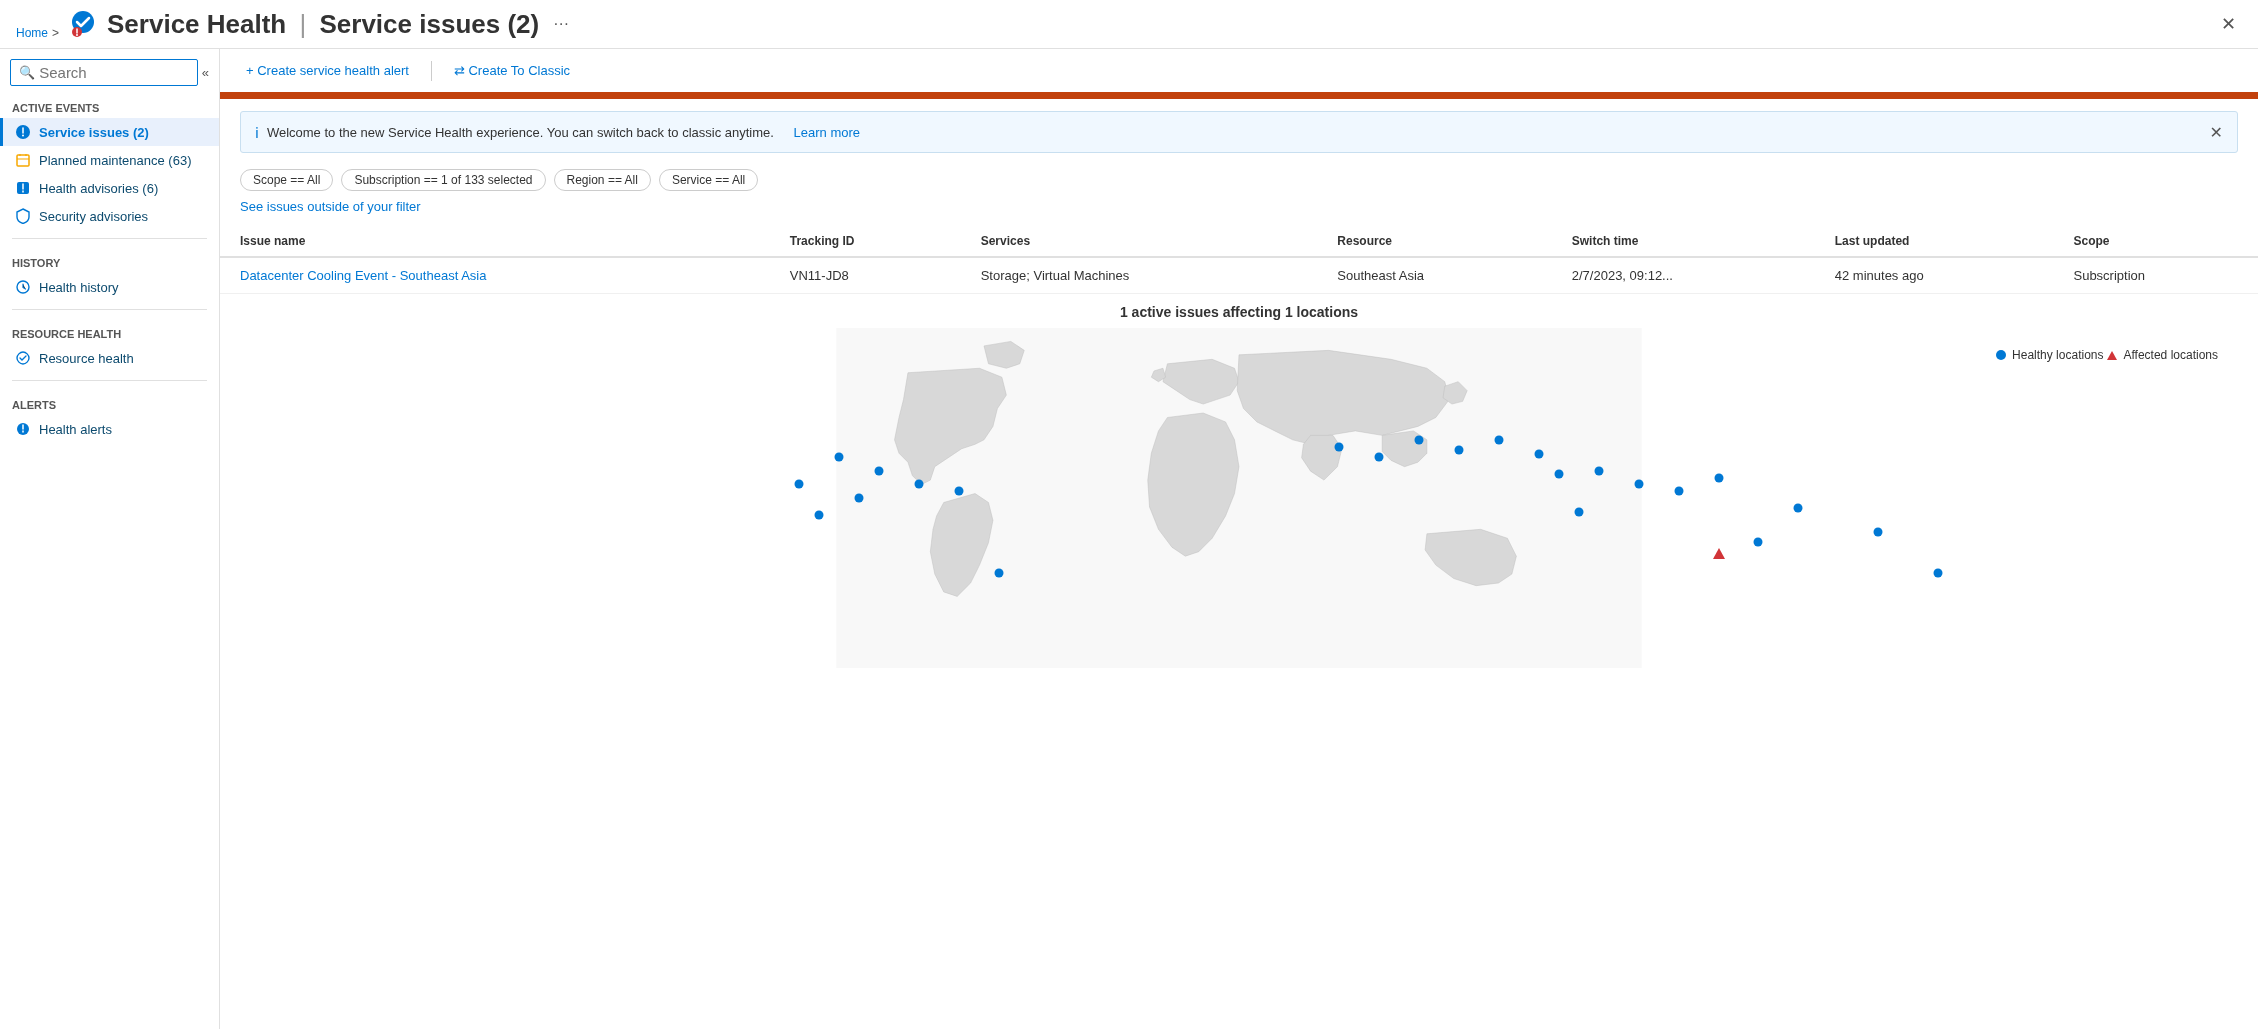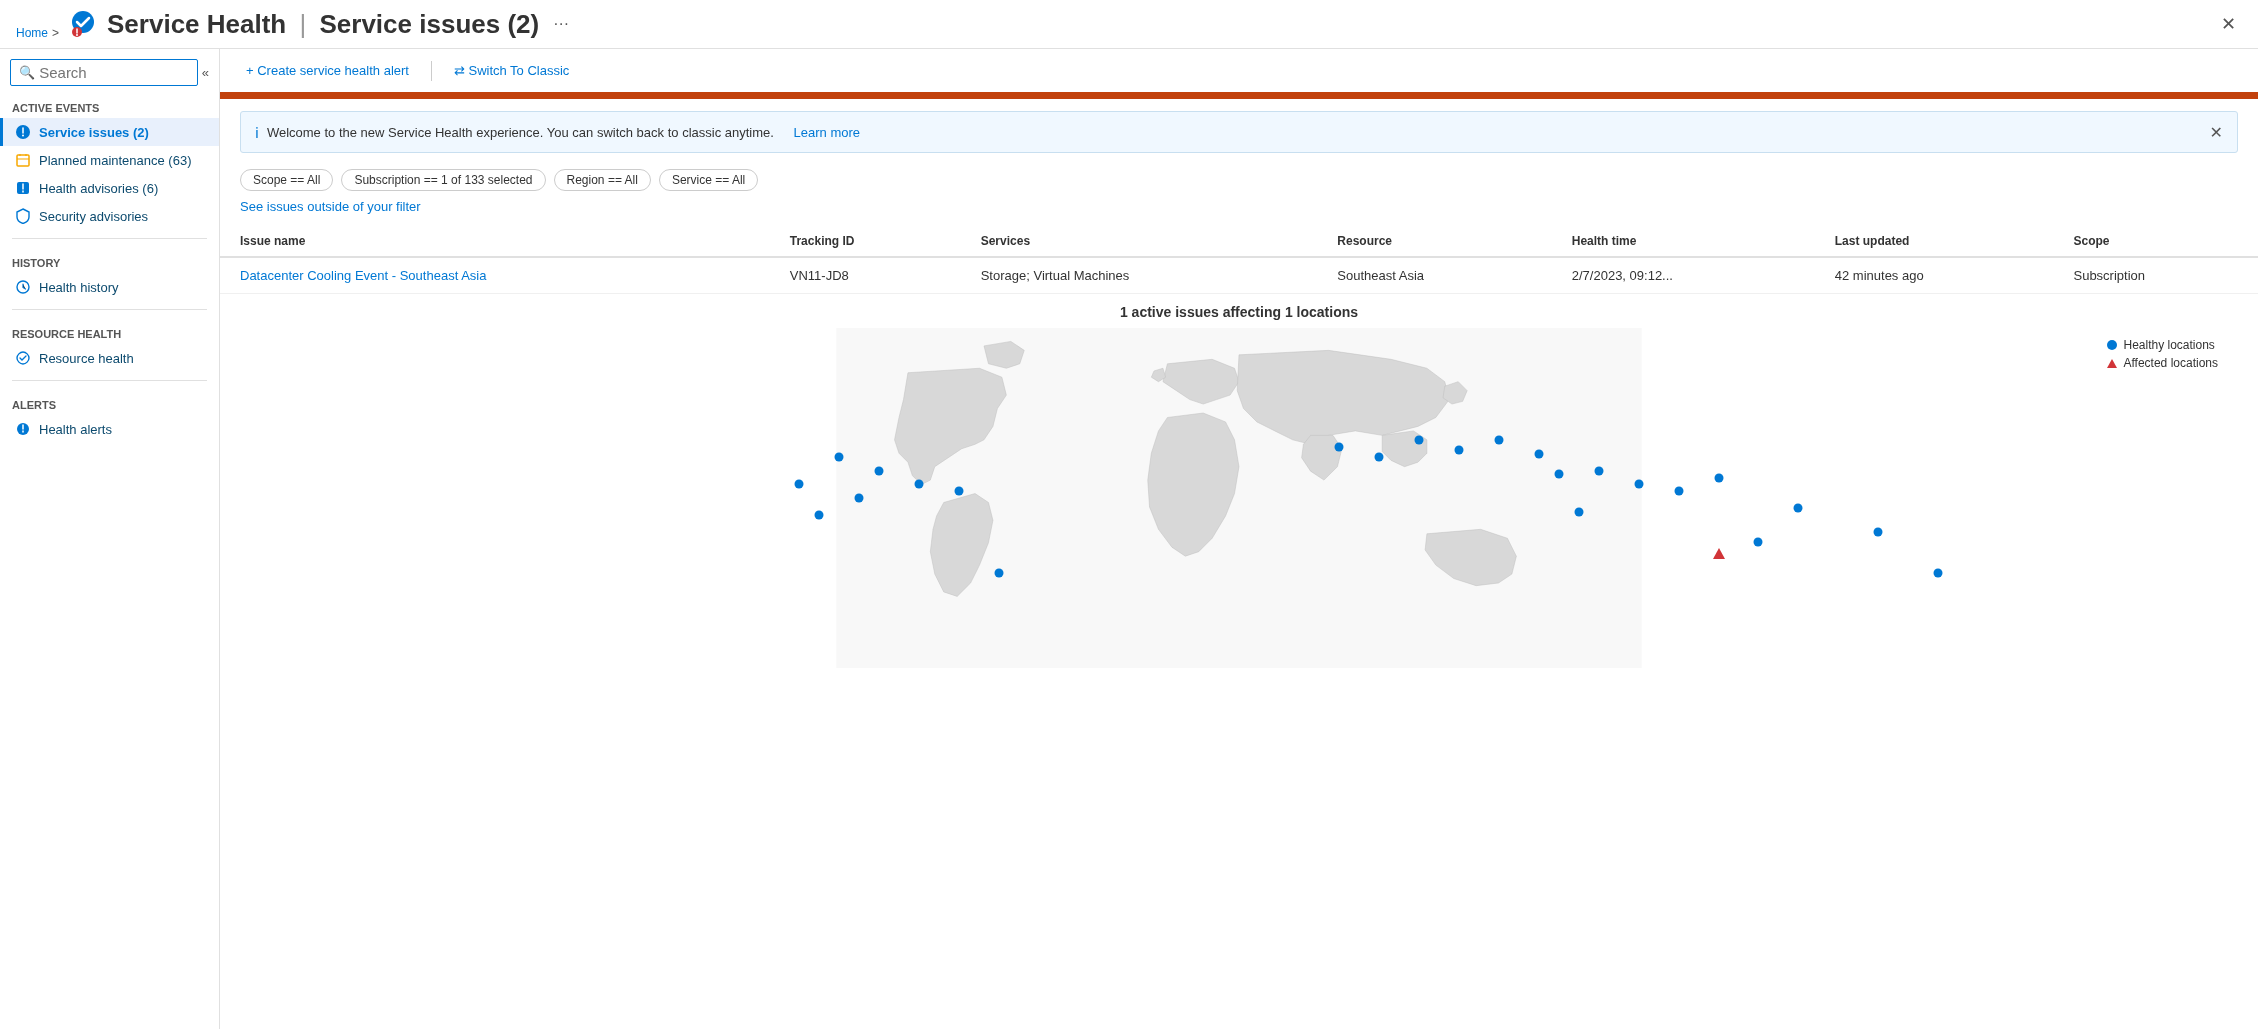--- a/index.html
+++ b/index.html
@@ -53,21 +53,21 @@
     .issues-table { width: 100%; border-collapse: collapse; margin-top: 4px; }
     .issues-table th { text-align: left; padding: 8px 12px 8px 20px; font-size: 12px; font-weight: 600; color: #333; border-bottom: 2px solid #e0e0e0; background: #fff; }
     .issues-table td { padding: 10px 12px 10px 20px; font-size: 13px; border-bottom: 1px solid #f0f0f0; vertical-align: middle; }
     .issues-table td a { color: #0078d4; text-decoration: none; }
 
     
     .map-section { padding: 10px 20px 0 20px; }
     .map-title { font-size: 14px; font-weight: 600; text-align: center; margin-bottom: 8px; color: #333; }
     .map-container { position: relative; width: 100%; height: 340px; }
     .world-map { width: 100%; height: 100%; }
-    .map-legend { position: absolute; top: 10px; right: 20px; display: flex; flex-direction: column; gap: 4px; font-size: 12px; }
+    .map-legend { position: absolute; top: 20px; right: 20px; display: flex; flex-direction: row; gap: 4px; font-size: 12px; }
     .legend-item { display: flex; align-items: center; gap: 6px; }
     .legend-dot-blue { width: 10px; height: 10px; border-radius: 50%; background: #0078d4; }
     .legend-triangle-red { width: 0; height: 0; border-left: 5px solid transparent; border-right: 5px solid transparent; border-bottom: 9px solid #d13438; }
 
     
     .map-dot { position: absolute; width: 9px; height: 9px; border-radius: 50%; background: #0078d4; transform: translate(-50%, -50%); }
     .map-triangle { position: absolute; width: 0; height: 0; border-left: 6px solid transparent; border-right: 6px solid transparent; border-bottom: 11px solid #d13438; transform: translate(-50%, -100%); }
   </style>
 </head>
 <body>
@@ -193,21 +193,21 @@
         </span>
         <span>Health alerts</span>
       </div>
     </div>
   </div>
 
   <div class="content">
     <div class="content-toolbar">
       <button class="toolbar-btn">+ Create service health alert</button>
       <div class="toolbar-sep"></div>
-      <button class="toolbar-btn">⇄ Switch To Classic</button>
+      <button class="toolbar-btn">⇄ Create To Classic</button>
     </div>
 
     <div class="info-banner">
       <div class="info-banner-left">
         <span style="color:#0078d4;font-size:15px;">ℹ</span>
         <span>Welcome to the new Service Health experience. You can switch back to classic anytime.</span>
         &nbsp;<a href="#">Learn more</a>
       </div>
       <button class="info-banner-close">✕</button>
     </div>
@@ -223,21 +223,21 @@
       <a href="#">See issues outside of your filter</a>
     </div>
 
     <table class="issues-table">
       <thead>
         <tr>
           <th>Issue name</th>
           <th>Tracking ID</th>
           <th>Services</th>
           <th>Resource</th>
-          <th>Health time</th>
+          <th>Switch time</th>
           <th>Last updated</th>
           <th>Scope</th>
         </tr>
       </thead>
       <tbody>
         <tr>
           <td><a href="#">Datacenter Cooling Event - Southeast Asia</a></td>
           <td>VN11-JD8</td>
           <td>Storage; Virtual Machines</td>
           <td>Southeast Asia</td>

